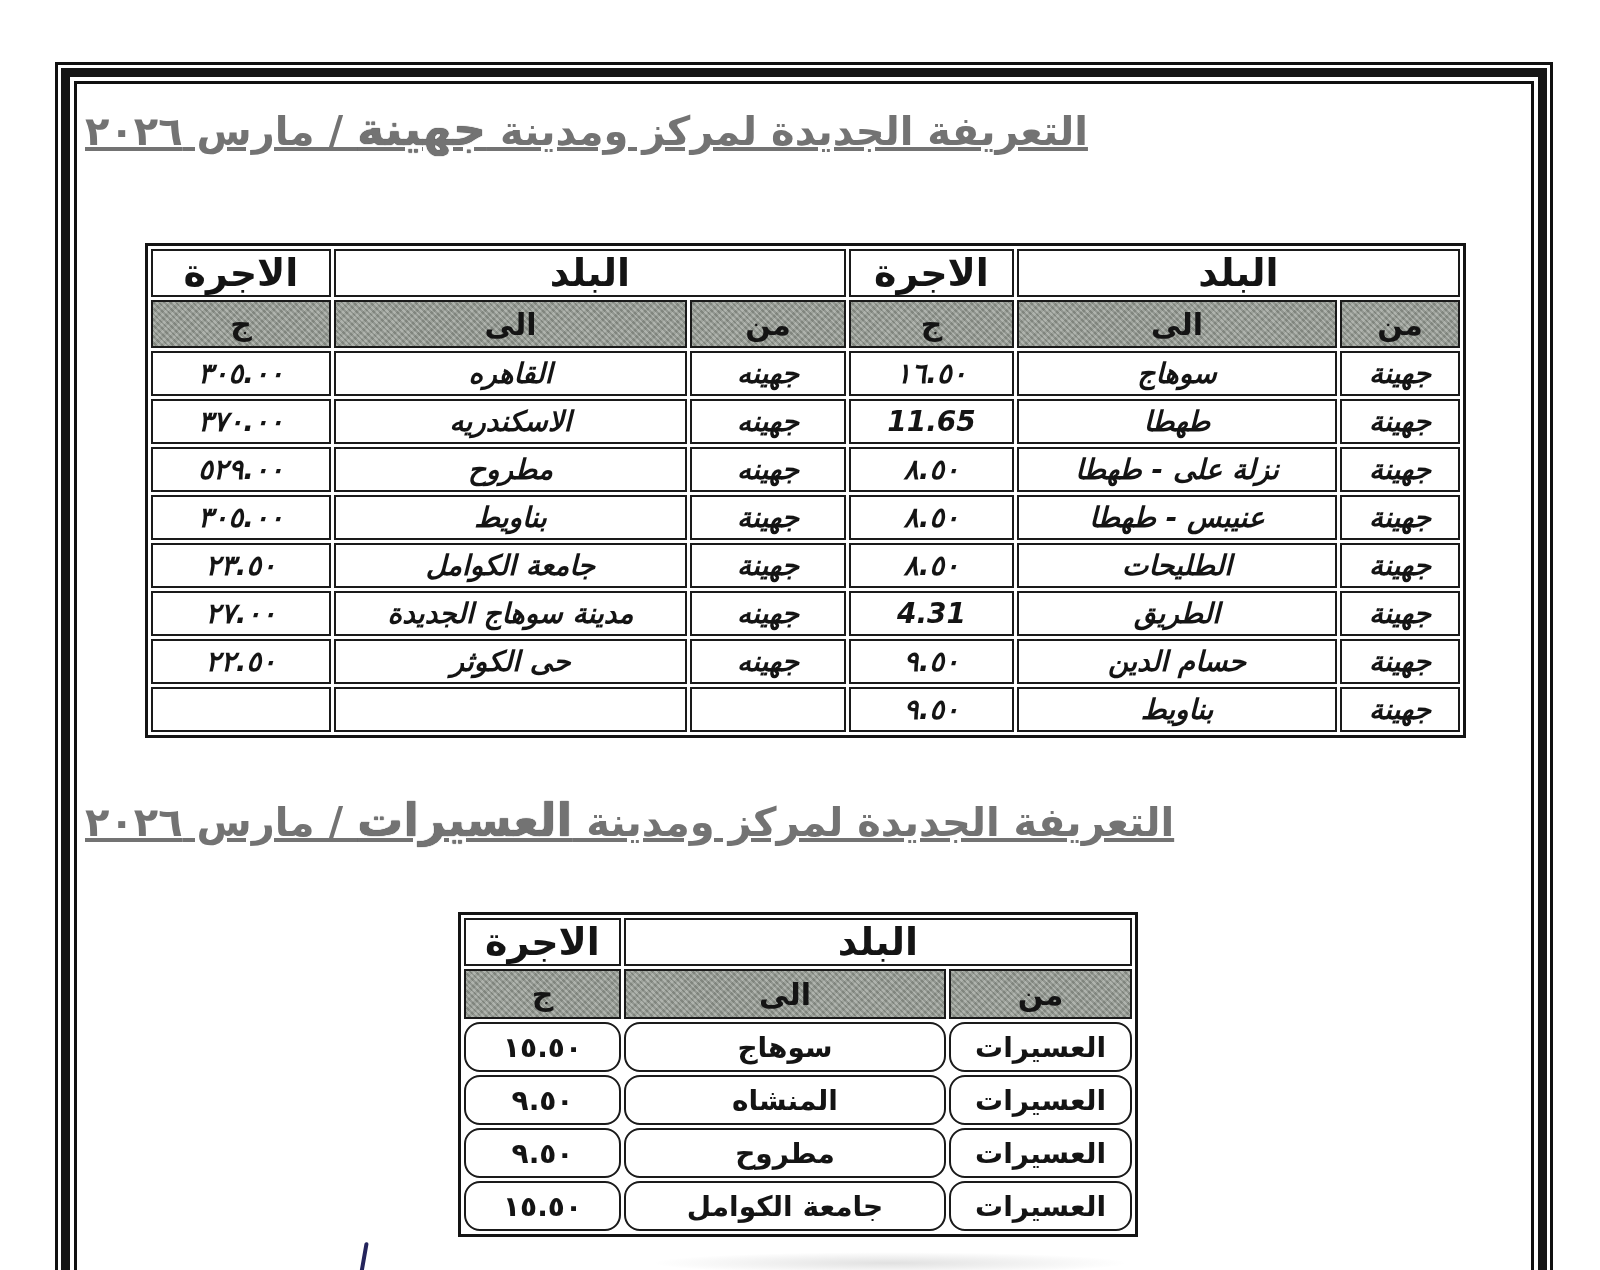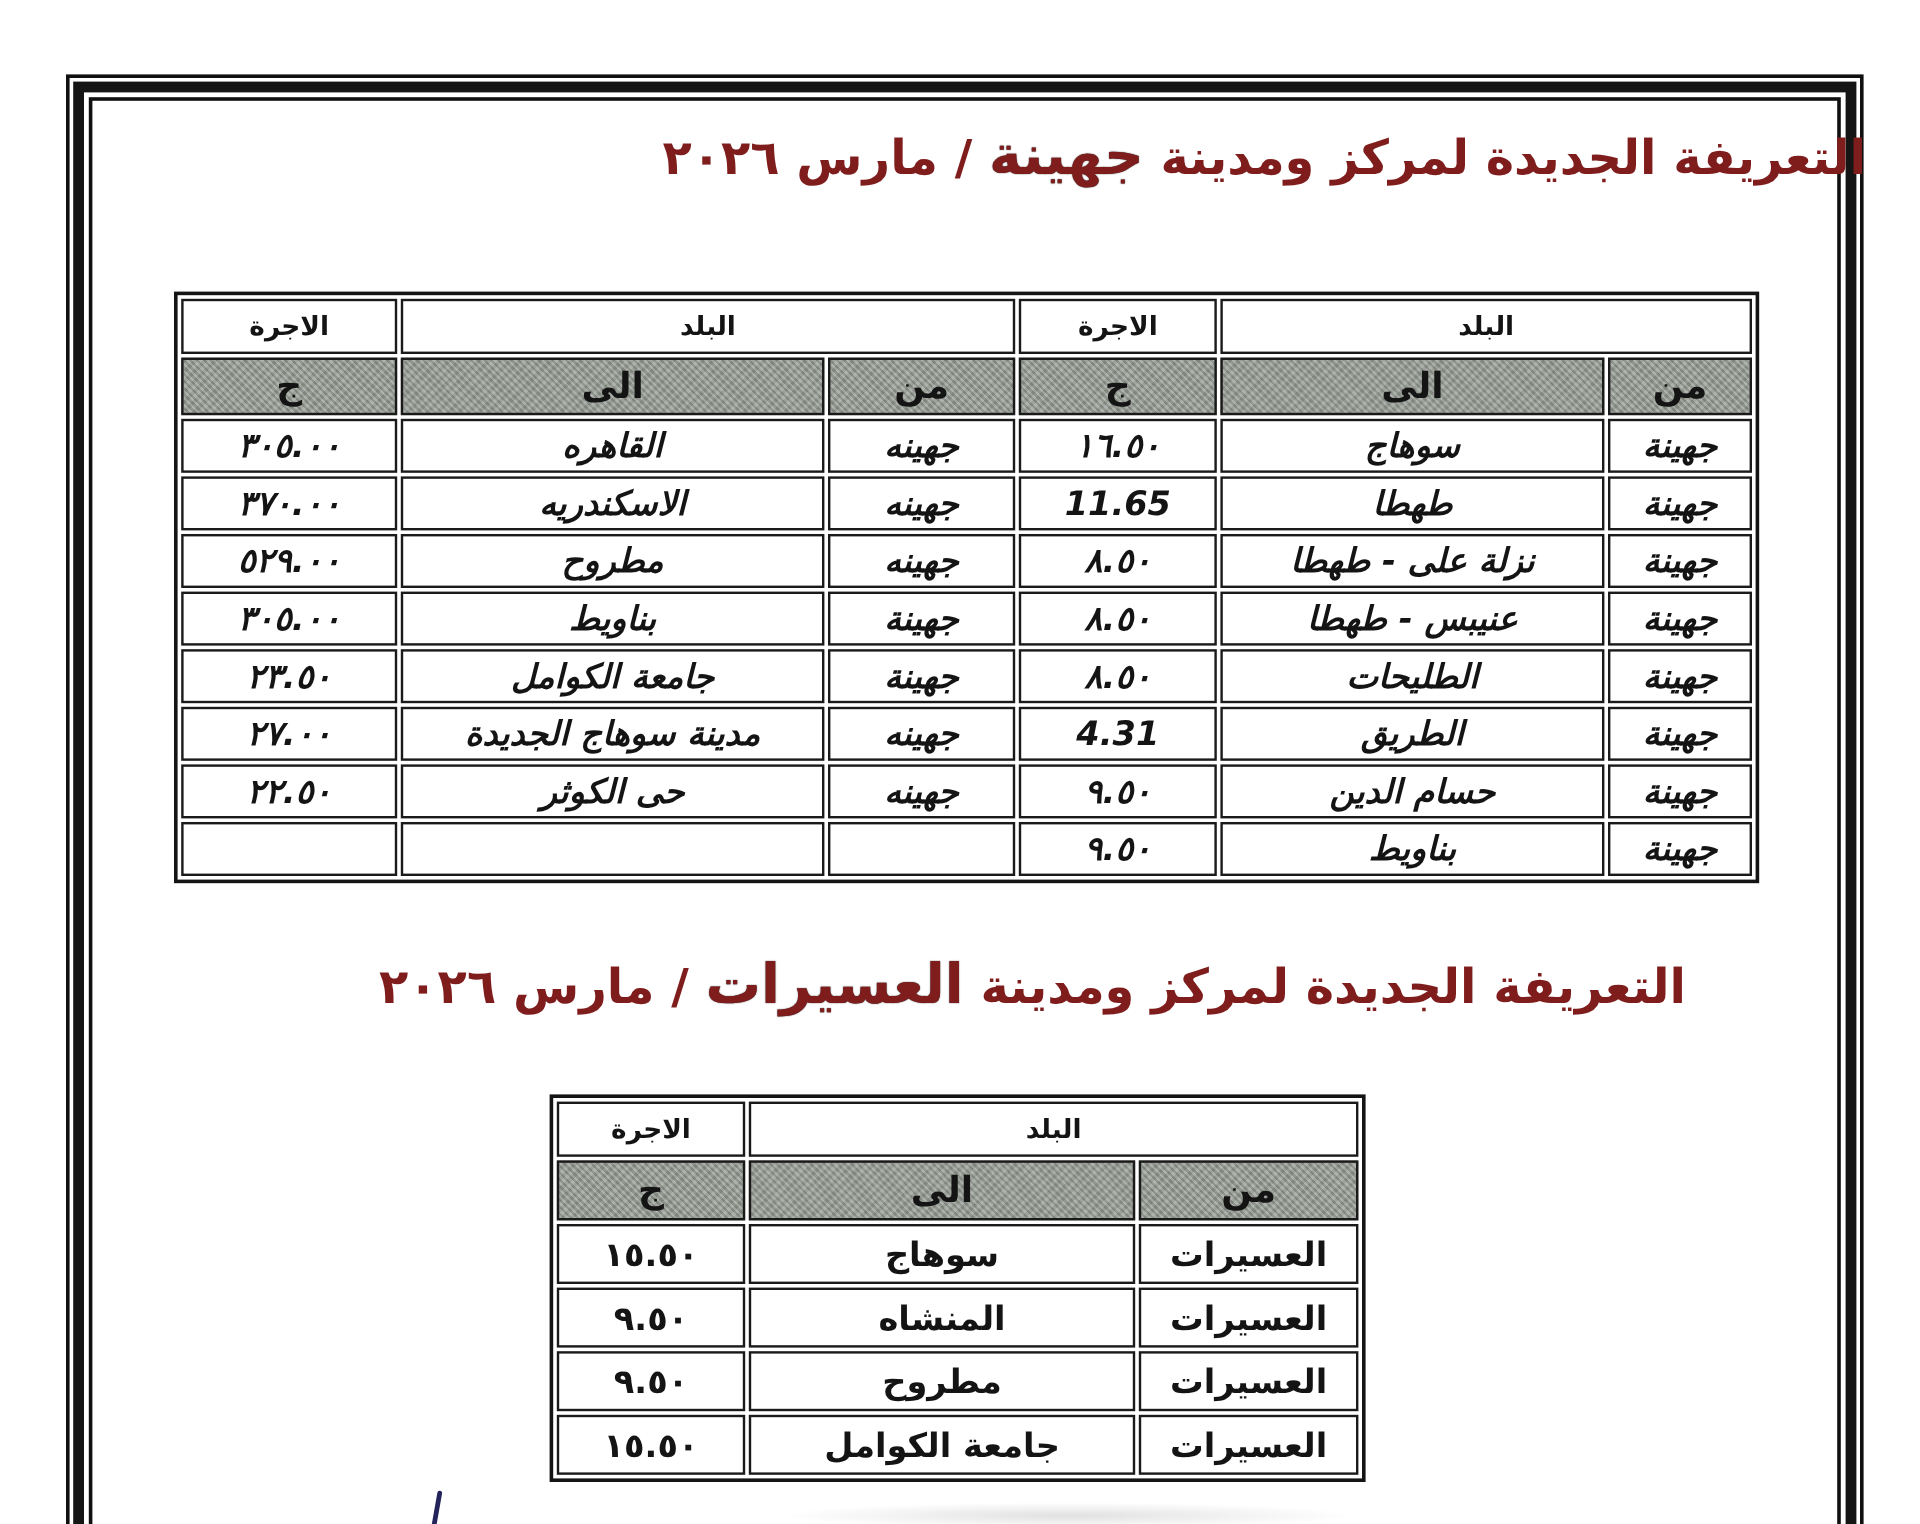--- a/index.html
+++ b/index.html
@@ -17,23 +17,23 @@
   .frame-mid{
     width:100%;height:100%;box-sizing:border-box;
     border:9px solid #151515;padding:4px;
   }
   .frame-inner{
     width:100%;height:100%;box-sizing:border-box;
     border:3px solid #101010;
   }
   
   .doc-title{
-    position:absolute;direction:rtl;text-align:right;
+    position:absolute;direction:rtl;text-align:left;
     font-weight:bold;font-size:40px;letter-spacing:0;
-    color:#7f1d1d;white-space:nowrap;
+    color:#737373;white-space:nowrap;text-decoration:underline;
   }
   .doc-title .city{
     font-size:46px;font-weight:bold;text-shadow:0 0 1px #161616;
   }
   #title1{left:85px;width:1470px;top:102px;}
   #title2{left:85px;width:1320px;top:793px;}
   
   table{
     position:absolute;
     border-collapse:separate;border-spacing:3px;
@@ -41,31 +41,31 @@
     table-layout:fixed;direction:rtl;
   }
   td{
     border:2.5px solid #1a1a1a;box-sizing:border-box;
     text-align:center;vertical-align:middle;
     font-weight:bold;font-size:28px;overflow:hidden;
     padding:0 4px;color:#141414;
   }
   #table1{left:145px;top:243px;width:1315px;}
   #table2{left:458px;top:912px;width:678px;}
-  tr.hdr td{height:46px;font-size:22px;}
+  tr.hdr td{height:46px;font-size:38px;}
   tr.gray td{
     height:48px;font-size:30px;
     background-color:#9aa098;
     background-image:
       repeating-linear-gradient(45deg, rgba(255,255,255,.14) 0 2px, rgba(0,0,0,.10) 2px 4px),
       repeating-linear-gradient(-45deg, rgba(255,255,255,.08) 0 3px, rgba(55,60,52,.12) 3px 6px);
   }
   #table1 tr.data td{height:45px;font-style:italic;}
   #table2 tr.gray td{height:50px;}
-  #table2 tr.data td{height:50px;}
+  #table2 tr.data td{height:50px;border-radius:16px;}
   
   .pen-mark{
     position:absolute;left:362px;top:1242px;width:4px;height:32px;
     background:#24245c;border-radius:2px;transform:rotate(10deg);
   }
   .smudge{
     position:absolute;left:650px;top:1252px;width:480px;height:22px;
     background:radial-gradient(ellipse at center, rgba(40,40,40,.14), rgba(40,40,40,0) 70%);
   }
 </style>

